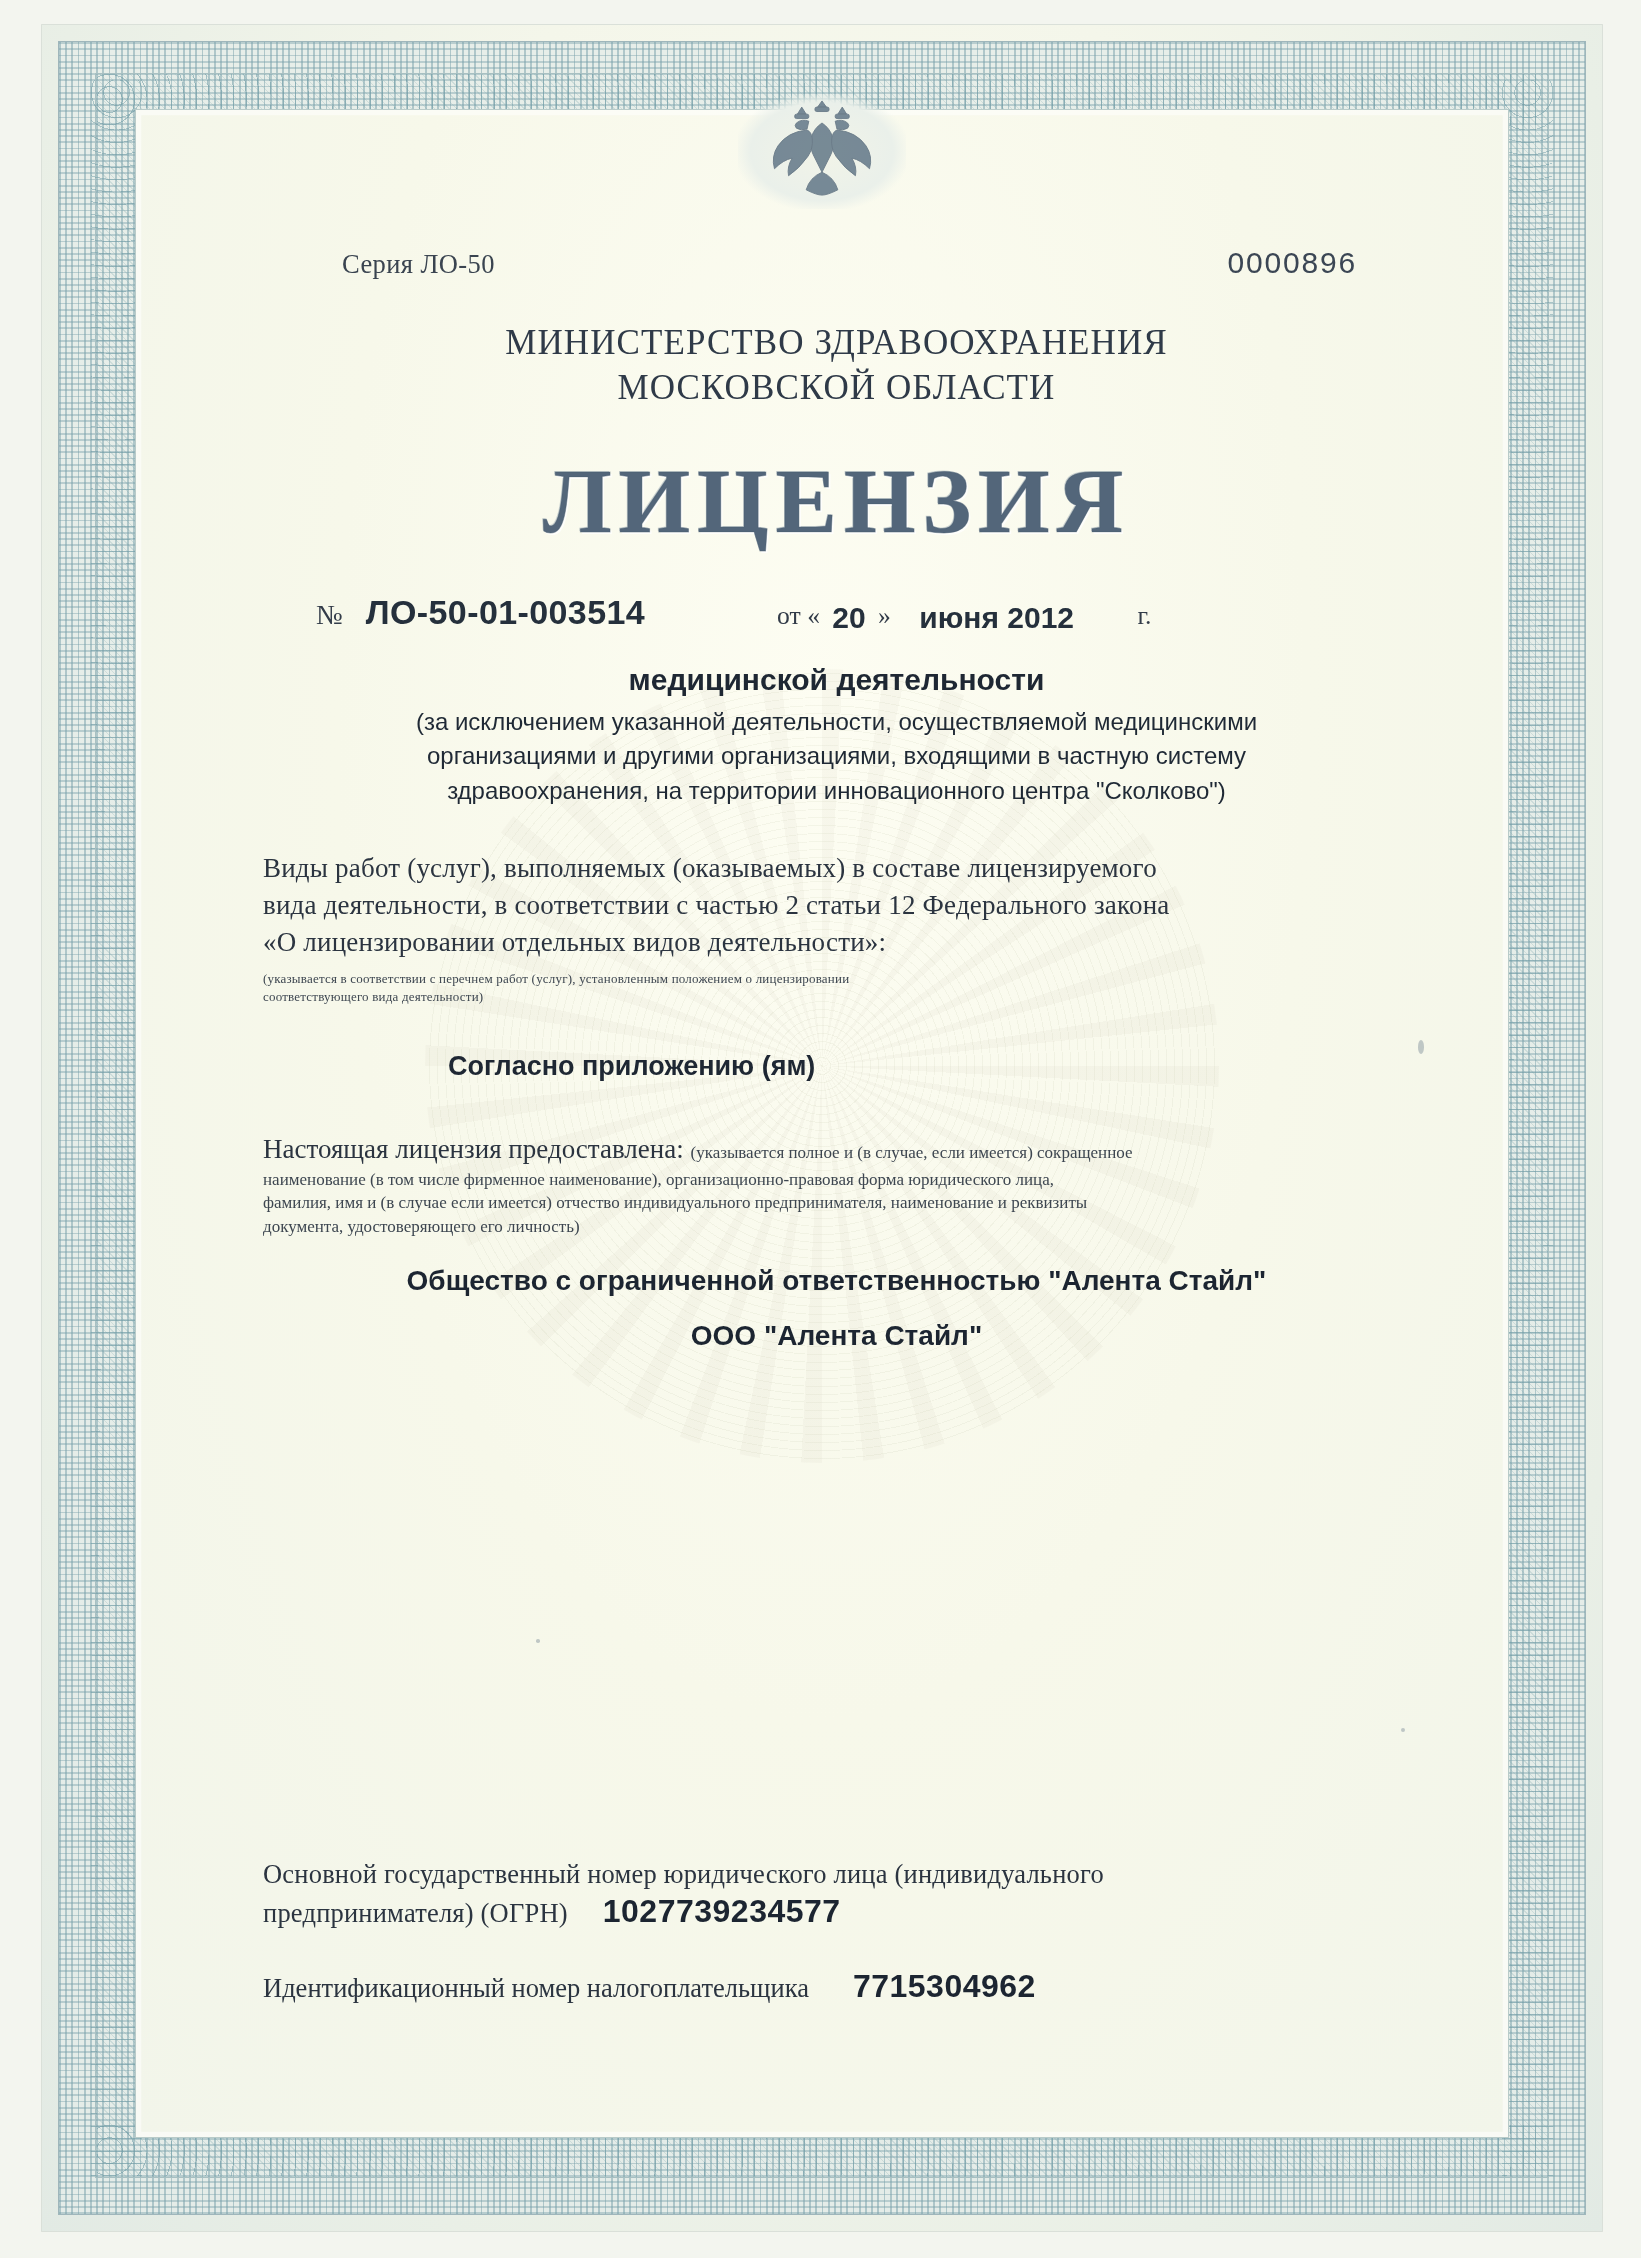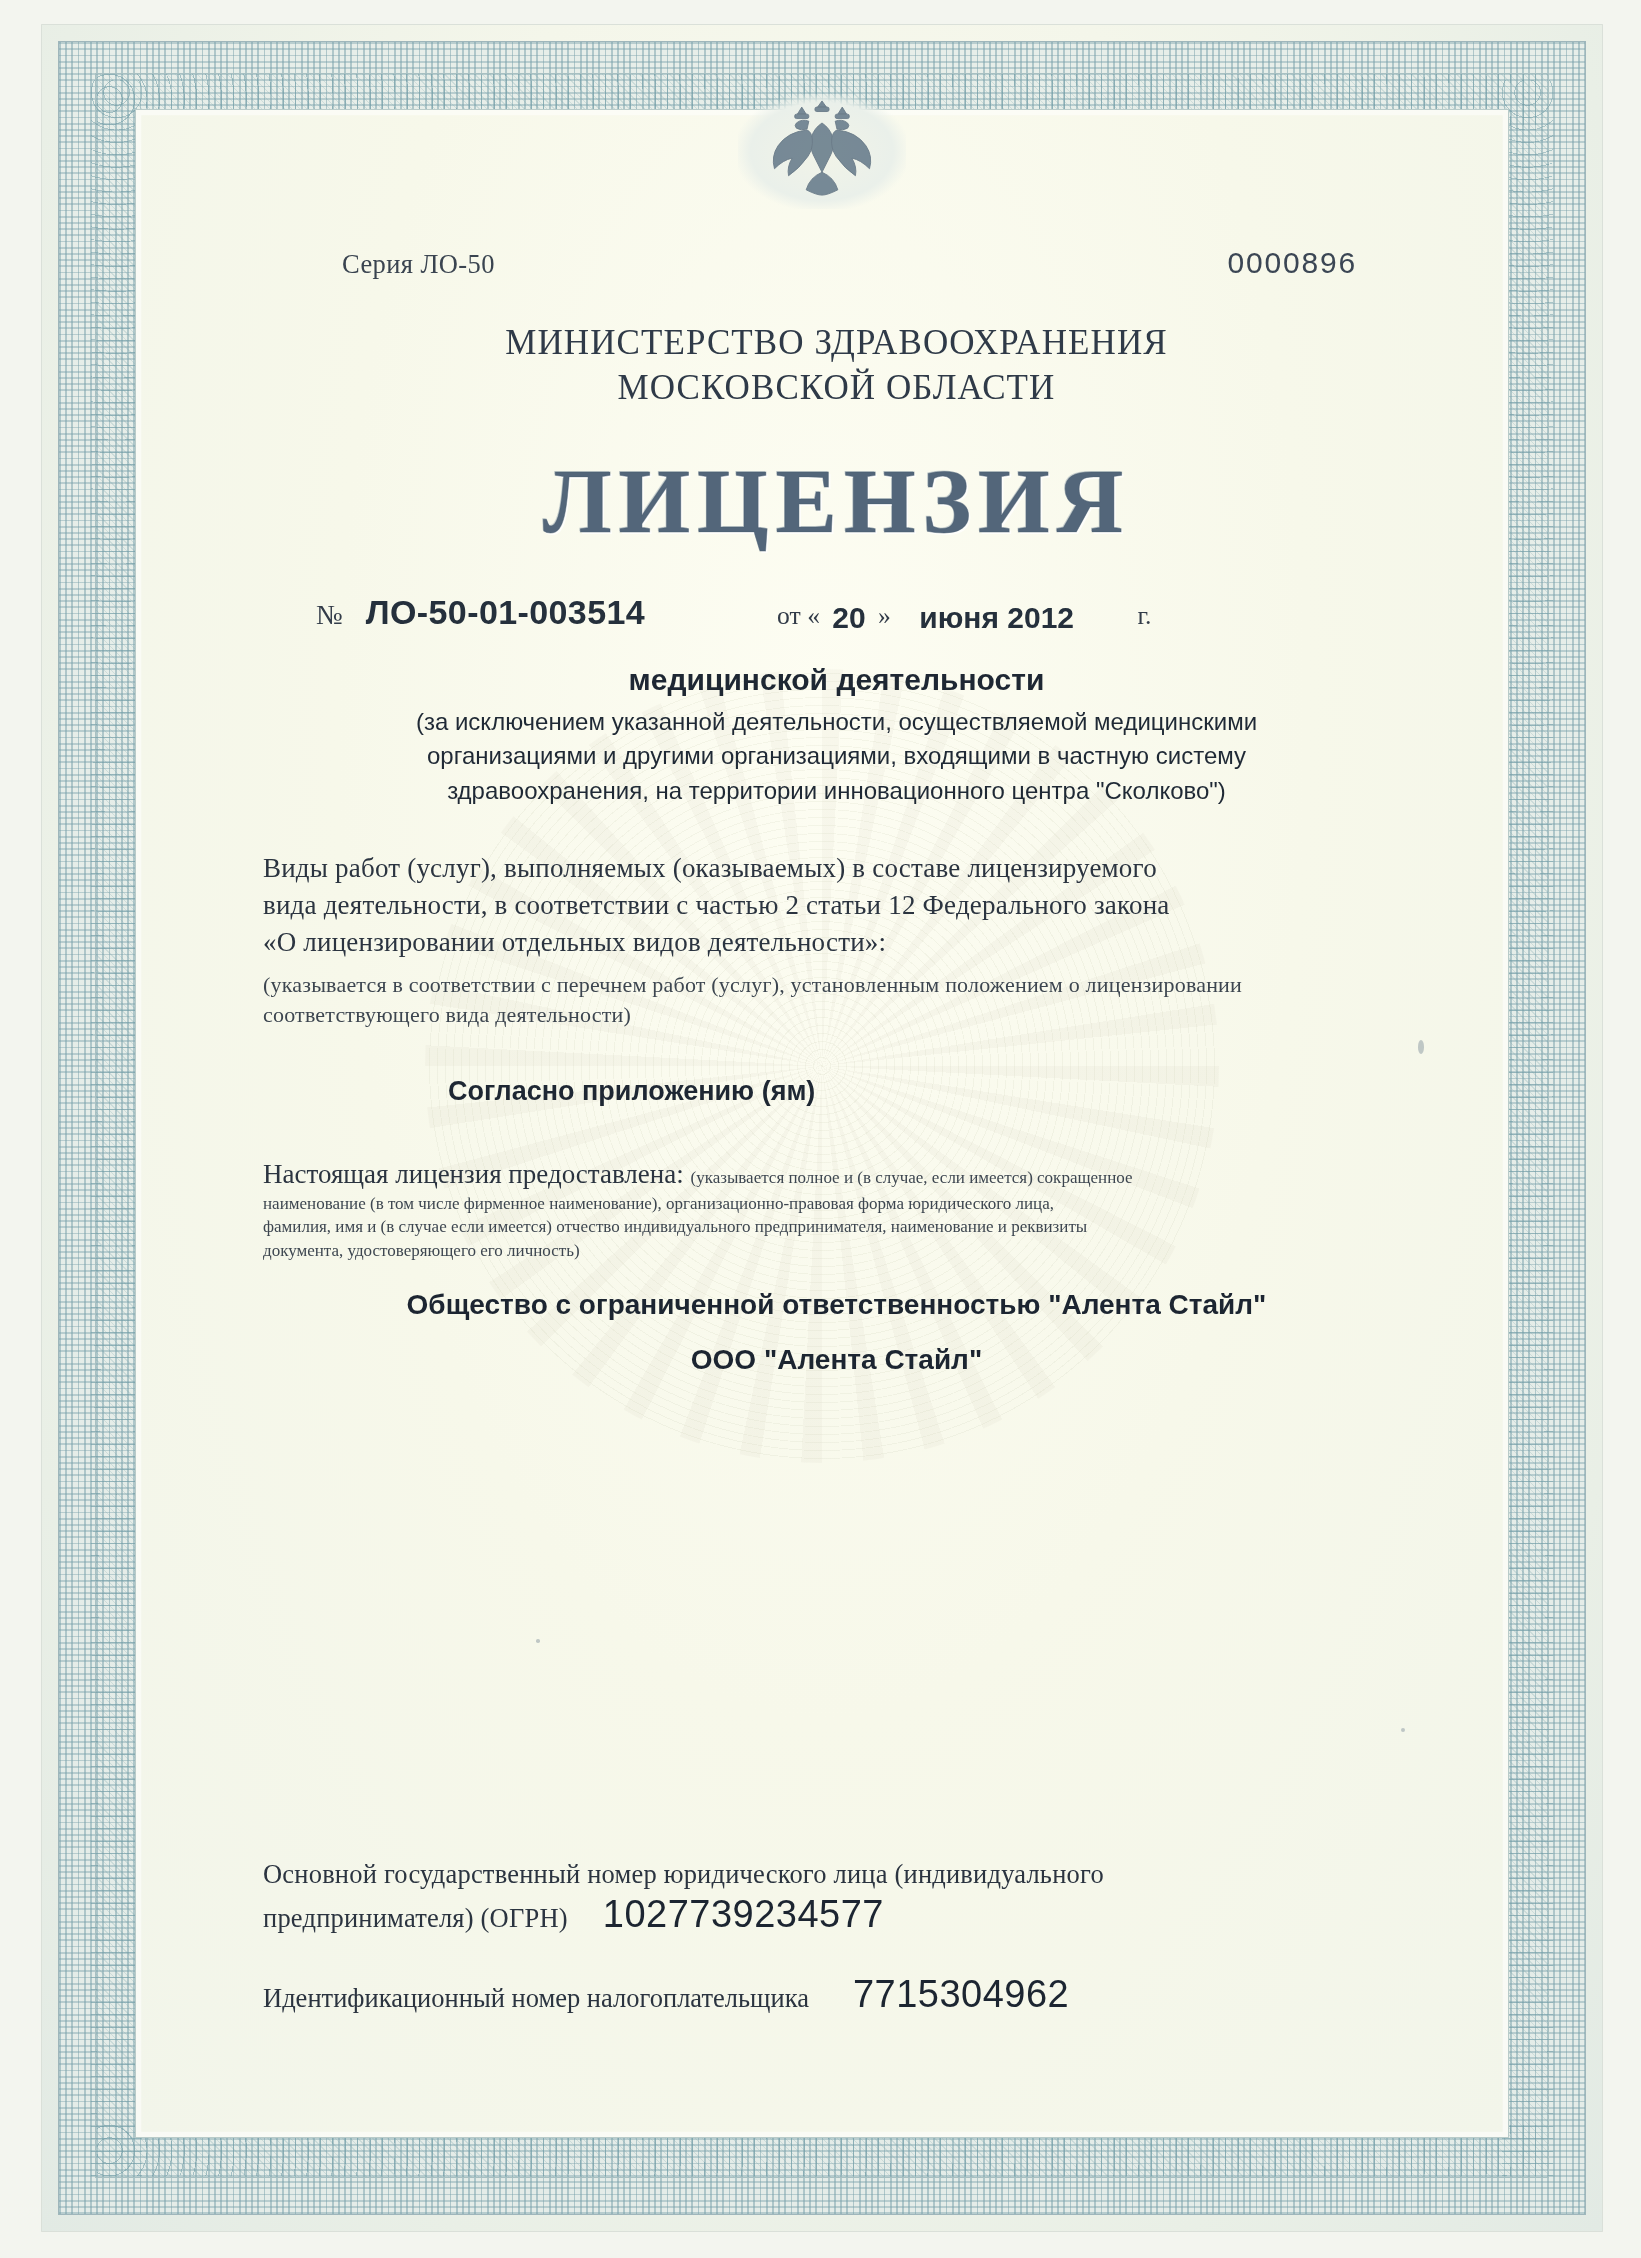--- a/index.html
+++ b/index.html
@@ -251,21 +251,21 @@
 
   .works-block {
     margin-top: 42px;
     font-size: 27px;
     line-height: 1.38;
     color: #2b3440;
     letter-spacing: 0.2px;
   }
   .works-hint {
     margin-top: 8.8px;
-    font-size: 22px;
+    font-size: 13px;
     line-height: 1.35;
     color: #3d4650;
   }
 
   .per-prilozh {
     margin-top: 46px;
     padding-left: 185px;
     font-family: "Liberation Sans", sans-serif;
     font-weight: bold;
     font-size: 27px;
@@ -313,22 +313,22 @@
     line-height: 1.4;
     letter-spacing: 0.2px;
   }
   .ogrn-row2 {
     display: flex;
     align-items: baseline;
     gap: 35px;
   }
   .mono-val {
     font-family: "Liberation Sans", sans-serif;
-    font-weight: normal;
-    font-size: 38px;
+    font-weight: bold;
+    font-size: 32px;
     letter-spacing: 0.5px;
     color: #1c2531;
   }
   .inn-line {
     margin-top: 36px;
     display: flex;
     align-items: baseline;
     gap: 44px;
     font-size: 26.5px;
   }

